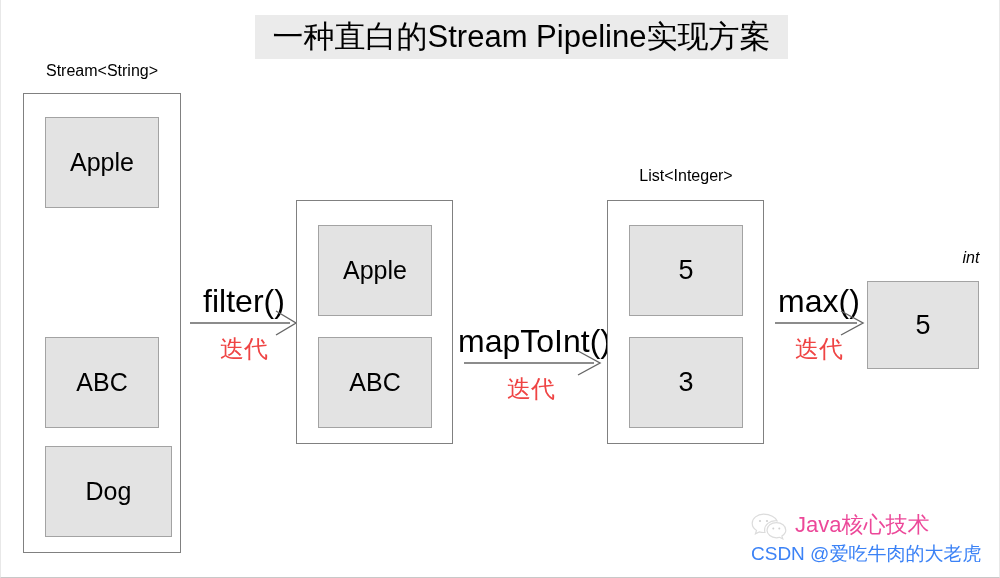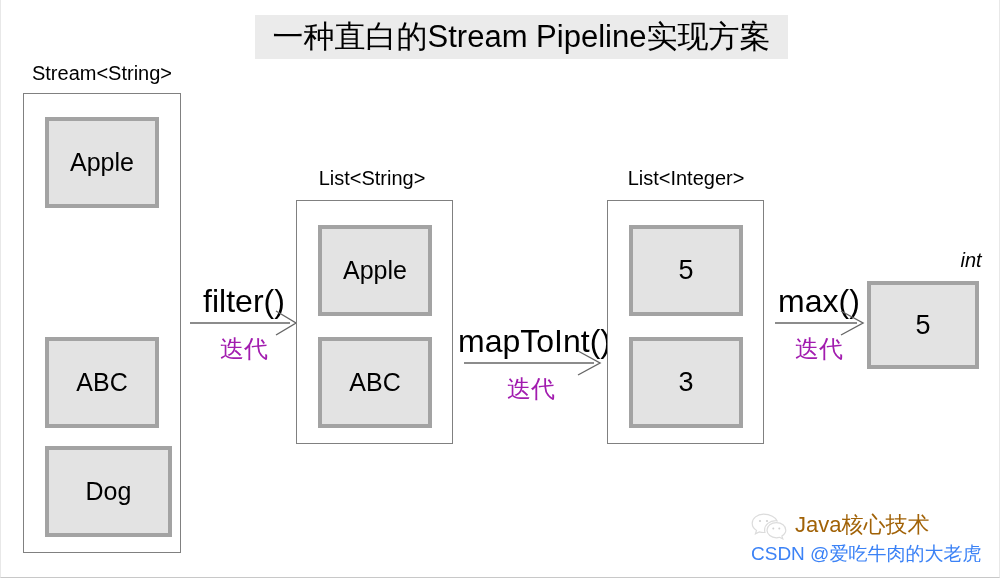--- a/index.html
+++ b/index.html
@@ -34,39 +34,39 @@
     font-size: 31px;
     line-height: 44px;
     text-align: center;
     white-space: nowrap;
     letter-spacing: 0px;
   }
 
   
   .grp-label {
     position: absolute;
-    font-size: 20px;
+    font-size: 16px;
     color: #000000;
     white-space: nowrap;
     text-align: center;
   }
 
   
   .container {
     position: absolute;
     background: #ffffff;
     border: 1px solid #808080;
     box-sizing: border-box;
   }
 
   
   .item {
     position: absolute;
     background: #e3e3e3;
-    border: 4px solid #a3a3a3;
+    border: 1px solid #a3a3a3;
     box-sizing: border-box;
     display: flex;
     align-items: center;
     justify-content: center;
     font-size: 25px;
     color: #000000;
     white-space: nowrap;
   }
   .item.num { font-size: 27px; }
 
@@ -80,21 +80,21 @@
     color: #000000;
     white-space: nowrap;
     text-align: center;
     left: 0;
     top: 0;
     width: 100%;
   }
   .arrow-sub {
     position: absolute;
     font-size: 24px;
-    color: #a21caf;
+    color: #ef4444;
     white-space: nowrap;
     text-align: center;
     left: 0;
     width: 100%;
   }
   .arrow-svg {
     position: absolute;
     left: 0;
   }
 
@@ -117,21 +117,21 @@
     align-items: center;
   }
   .wm-logo {
     width: 40px;
     height: 30px;
     margin-right: 6px;
     flex: none;
   }
   .wm-brand {
     font-size: 22px;
-    color: #a16207;
+    color: #ec4899;
     white-space: nowrap;
     line-height: 30px;
   }
   .wm-row2 {
     position: absolute;
     left: 2px;
     top: 33px;
     font-size: 19px;
     color: #3b82f6;
     white-space: nowrap;
@@ -153,21 +153,20 @@
 
   <div class="arrow-group" style="left:189px; top:283px; width:108px; height:80px;">
     <div class="arrow-op">filter()</div>
     <svg class="arrow-svg" style="top:27px;" width="108" height="26" viewBox="0 0 108 26">
       <line x1="0" y1="13" x2="100" y2="13" stroke="#666666" stroke-width="1.4"></line>
       <polyline points="86,1 106,13 86,25" fill="none" stroke="#666666" stroke-width="1.4"></polyline>
     </svg>
     <div class="arrow-sub" style="top:50px;">迭代</div>
   </div>
 
-  <div class="grp-label" style="left:292px; top:167px; width:158px;">List&lt;String&gt;</div>
   <div class="container" style="left:295px; top:200px; width:157px; height:244px;">
   </div>
   <div class="item" style="left:317px; top:225px; width:114px; height:91px;">Apple</div>
   <div class="item" style="left:317px; top:337px; width:114px; height:91px;">ABC</div>
 
   <div class="arrow-group" style="left:457px; top:283px; width:146px; height:80px;margin-top:40px;">
     <div class="arrow-op">mapToInt()</div>
     <svg class="arrow-svg" style="top:27px;" width="146" height="26" viewBox="0 0 146 26">
       <line x1="6" y1="13" x2="136" y2="13" stroke="#666666" stroke-width="1.4"></line>
       <polyline points="120,1 142,13 120,25" fill="none" stroke="#666666" stroke-width="1.4"></polyline>

